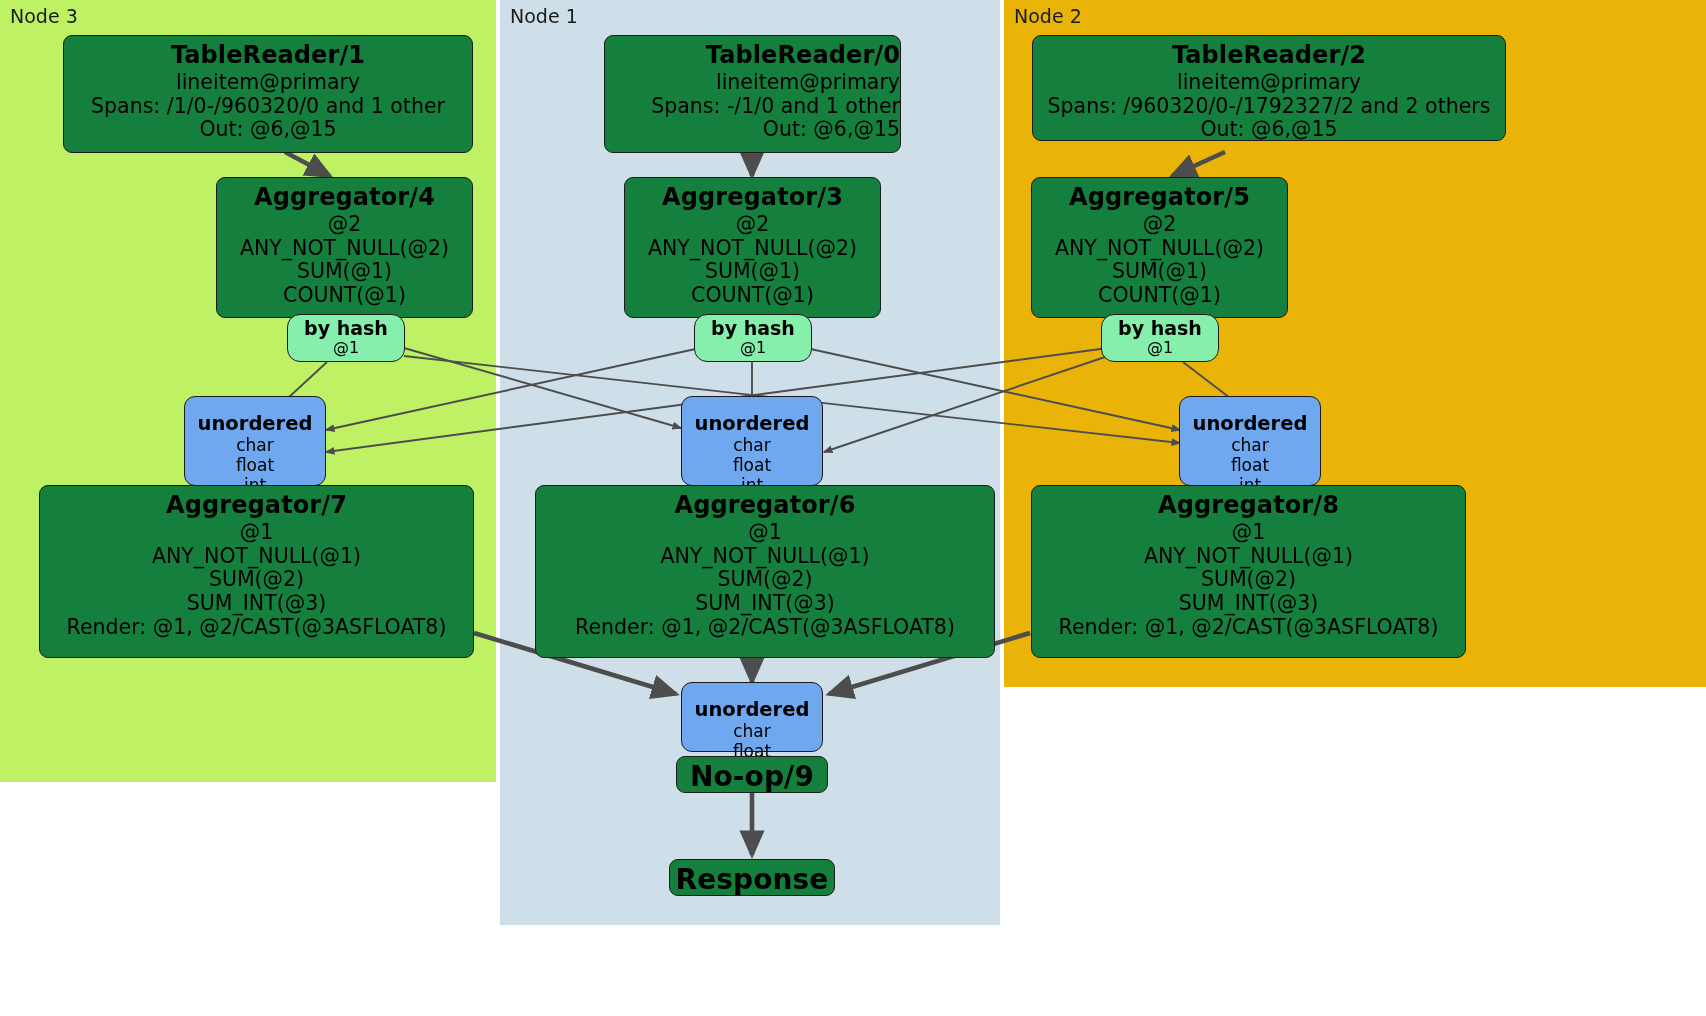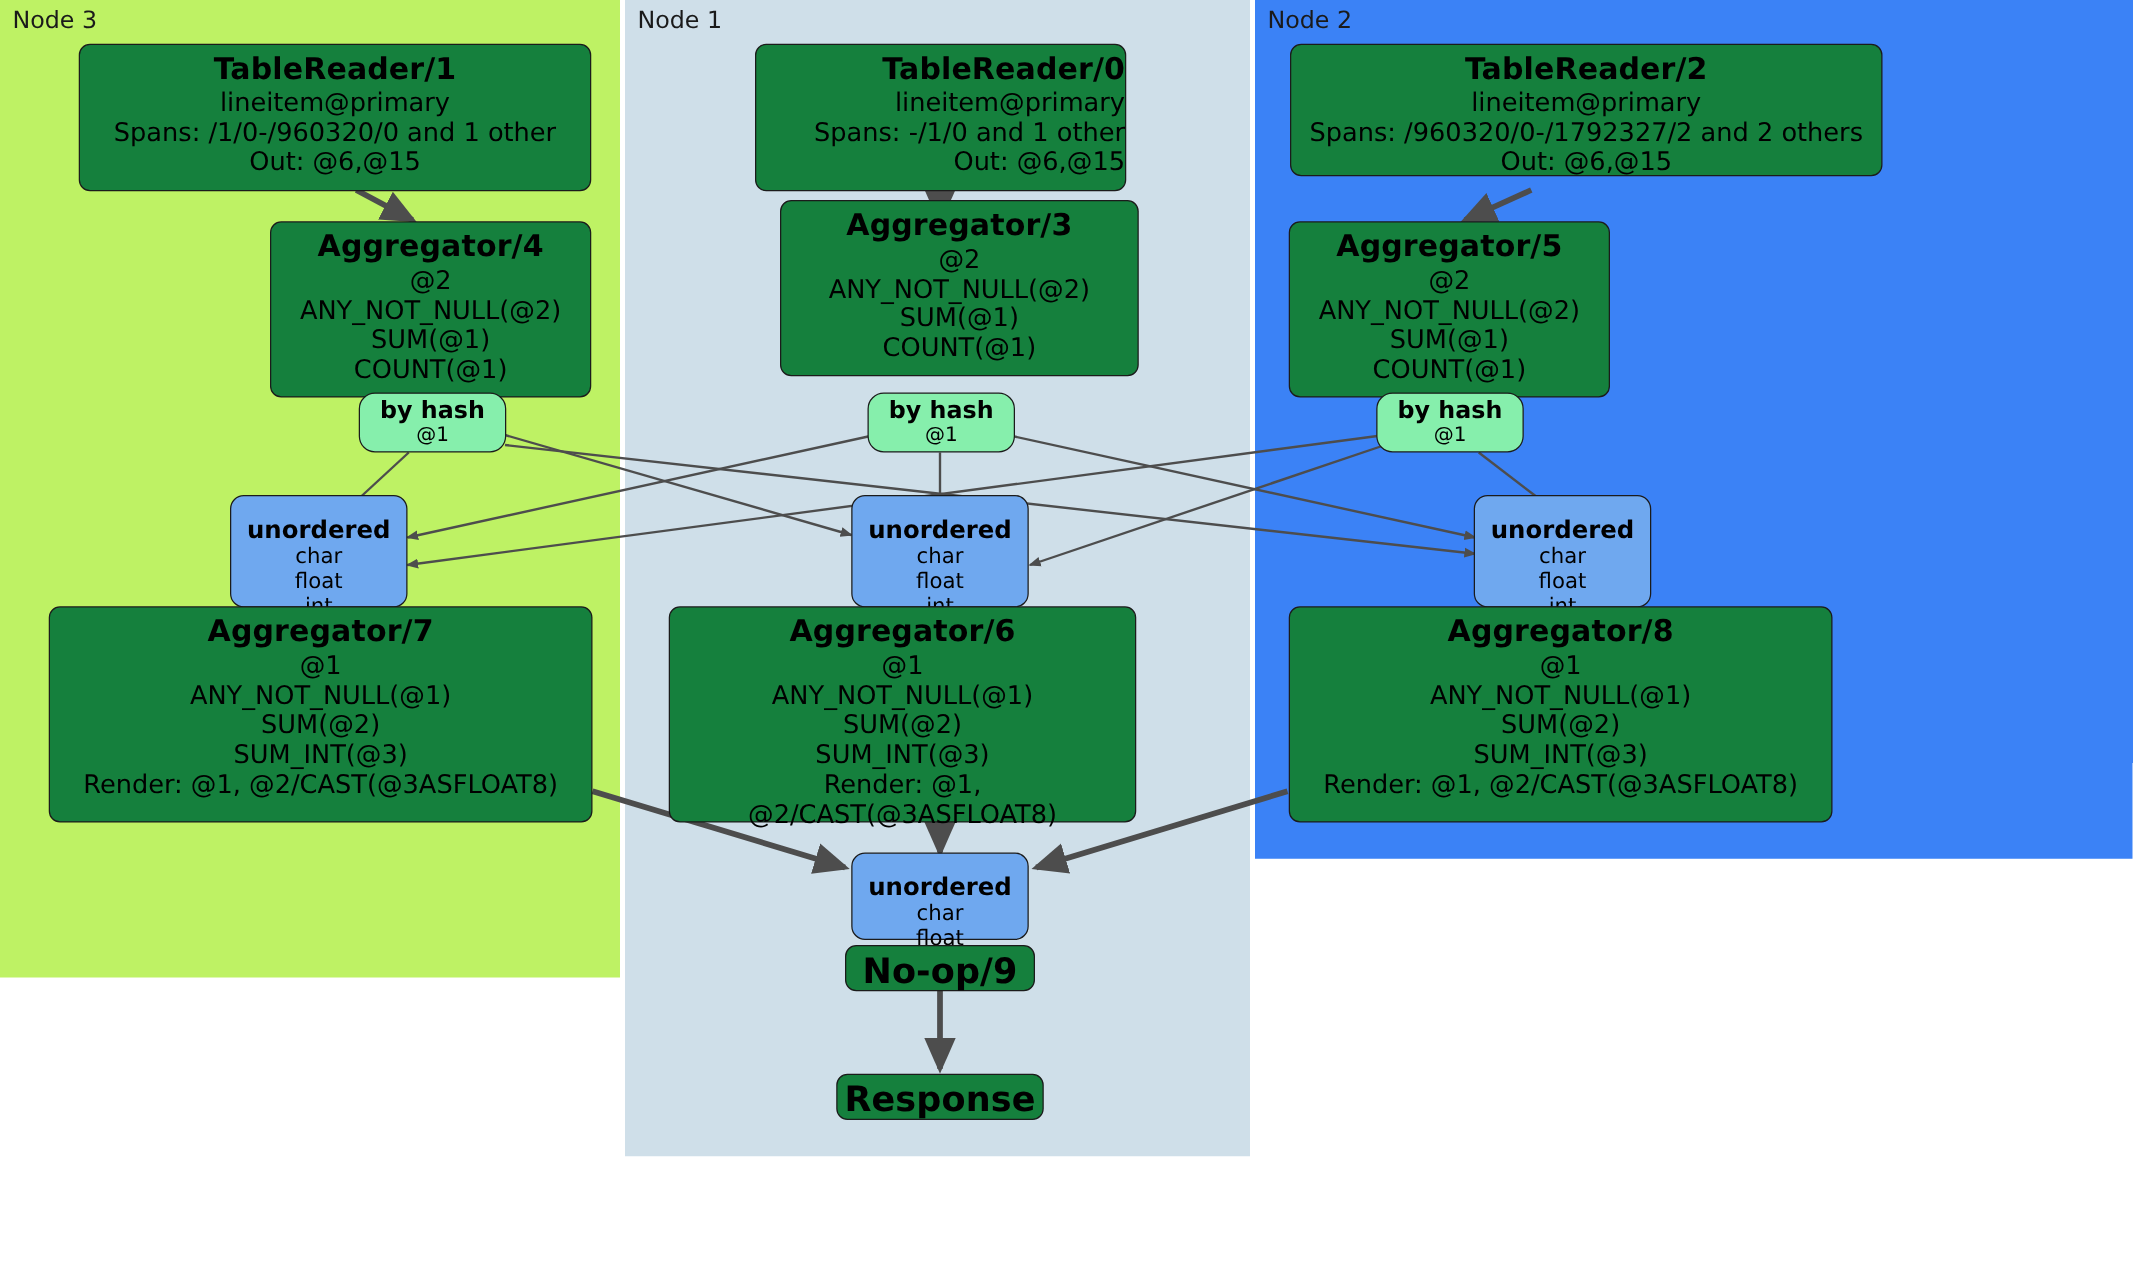--- a/index.html
+++ b/index.html
@@ -71,21 +71,21 @@
 <div id="stage">
 
   <div class="panel" style="left:0px;top:0px;width:496px;height:782px;background:#bef264;">
     <span class="panel-label">Node 3</span>
   </div>
 
   <div class="panel" style="left:500px;top:0px;width:500px;height:925px;background:#cfdfe9;">
     <span class="panel-label">Node 1</span>
   </div>
 
-  <div class="panel" style="left:1004px;top:0px;width:702px;height:687px;background:#3b82f6;">
+  <div class="panel" style="left:1004px;top:0px;width:702px;height:687px;background:#eab308;">
     <span class="panel-label">Node 2</span>
   </div>
 
   <svg id="edges" viewBox="0 0 1706 1016" width="1706" height="1016">
     <defs>
       <marker id="arrowThick" viewBox="0 0 10 10" refX="8.6" refY="5" markerWidth="6.2" markerHeight="6.2" orient="auto-start-reverse">
         <path d="M 0 0.6 L 10 5 L 0 9.4 z" fill="#4d4d4d"></path>
       </marker>
       <marker id="arrowThin" viewBox="0 0 10 10" refX="8.6" refY="5" markerWidth="5.2" markerHeight="5.2" orient="auto-start-reverse">
         <path d="M 0 1 L 10 5 L 0 9 z" fill="#4d4d4d"></path>
@@ -141,21 +141,21 @@
   </div>
 
   <div class="box" style="left:216px;top:177px;width:257px;height:141px;">
     <span class="title">Aggregator/4</span>
     <span class="ln">@2</span>
     <span class="ln">ANY_NOT_NULL(@2)</span>
     <span class="ln">SUM(@1)</span>
     <span class="ln">COUNT(@1)</span>
   </div>
 
-  <div class="box" style="left:624px;top:160px;width:287px;height:141px;">
+  <div class="box" style="left:624px;top:177px;width:257px;height:141px;">
     <span class="title">Aggregator/3</span>
     <span class="ln">@2</span>
     <span class="ln">ANY_NOT_NULL(@2)</span>
     <span class="ln">SUM(@1)</span>
     <span class="ln">COUNT(@1)</span>
   </div>
 
   <div class="box" style="left:1031px;top:177px;width:257px;height:141px;">
     <span class="title">Aggregator/5</span>
     <span class="ln">@2</span>
@@ -202,21 +202,21 @@
 
   <div class="box" style="left:39px;top:485px;width:435px;height:173px;">
     <span class="title">Aggregator/7</span>
     <span class="ln">@1</span>
     <span class="ln">ANY_NOT_NULL(@1)</span>
     <span class="ln">SUM(@2)</span>
     <span class="ln">SUM_INT(@3)</span>
     <span class="ln">Render: @1, @2/CAST(@3ASFLOAT8)</span>
   </div>
 
-  <div class="box" style="left:535px;top:485px;width:374px;height:173px;">
+  <div class="box" style="left:535px;top:485px;width:460px;height:173px;">
     <span class="title">Aggregator/6</span>
     <span class="ln">@1</span>
     <span class="ln">ANY_NOT_NULL(@1)</span>
     <span class="ln">SUM(@2)</span>
     <span class="ln">SUM_INT(@3)</span>
     <span class="ln">Render: @1, @2/CAST(@3ASFLOAT8)</span>
   </div>
 
   <div class="box" style="left:1031px;top:485px;width:435px;height:173px;">
     <span class="title">Aggregator/8</span>

